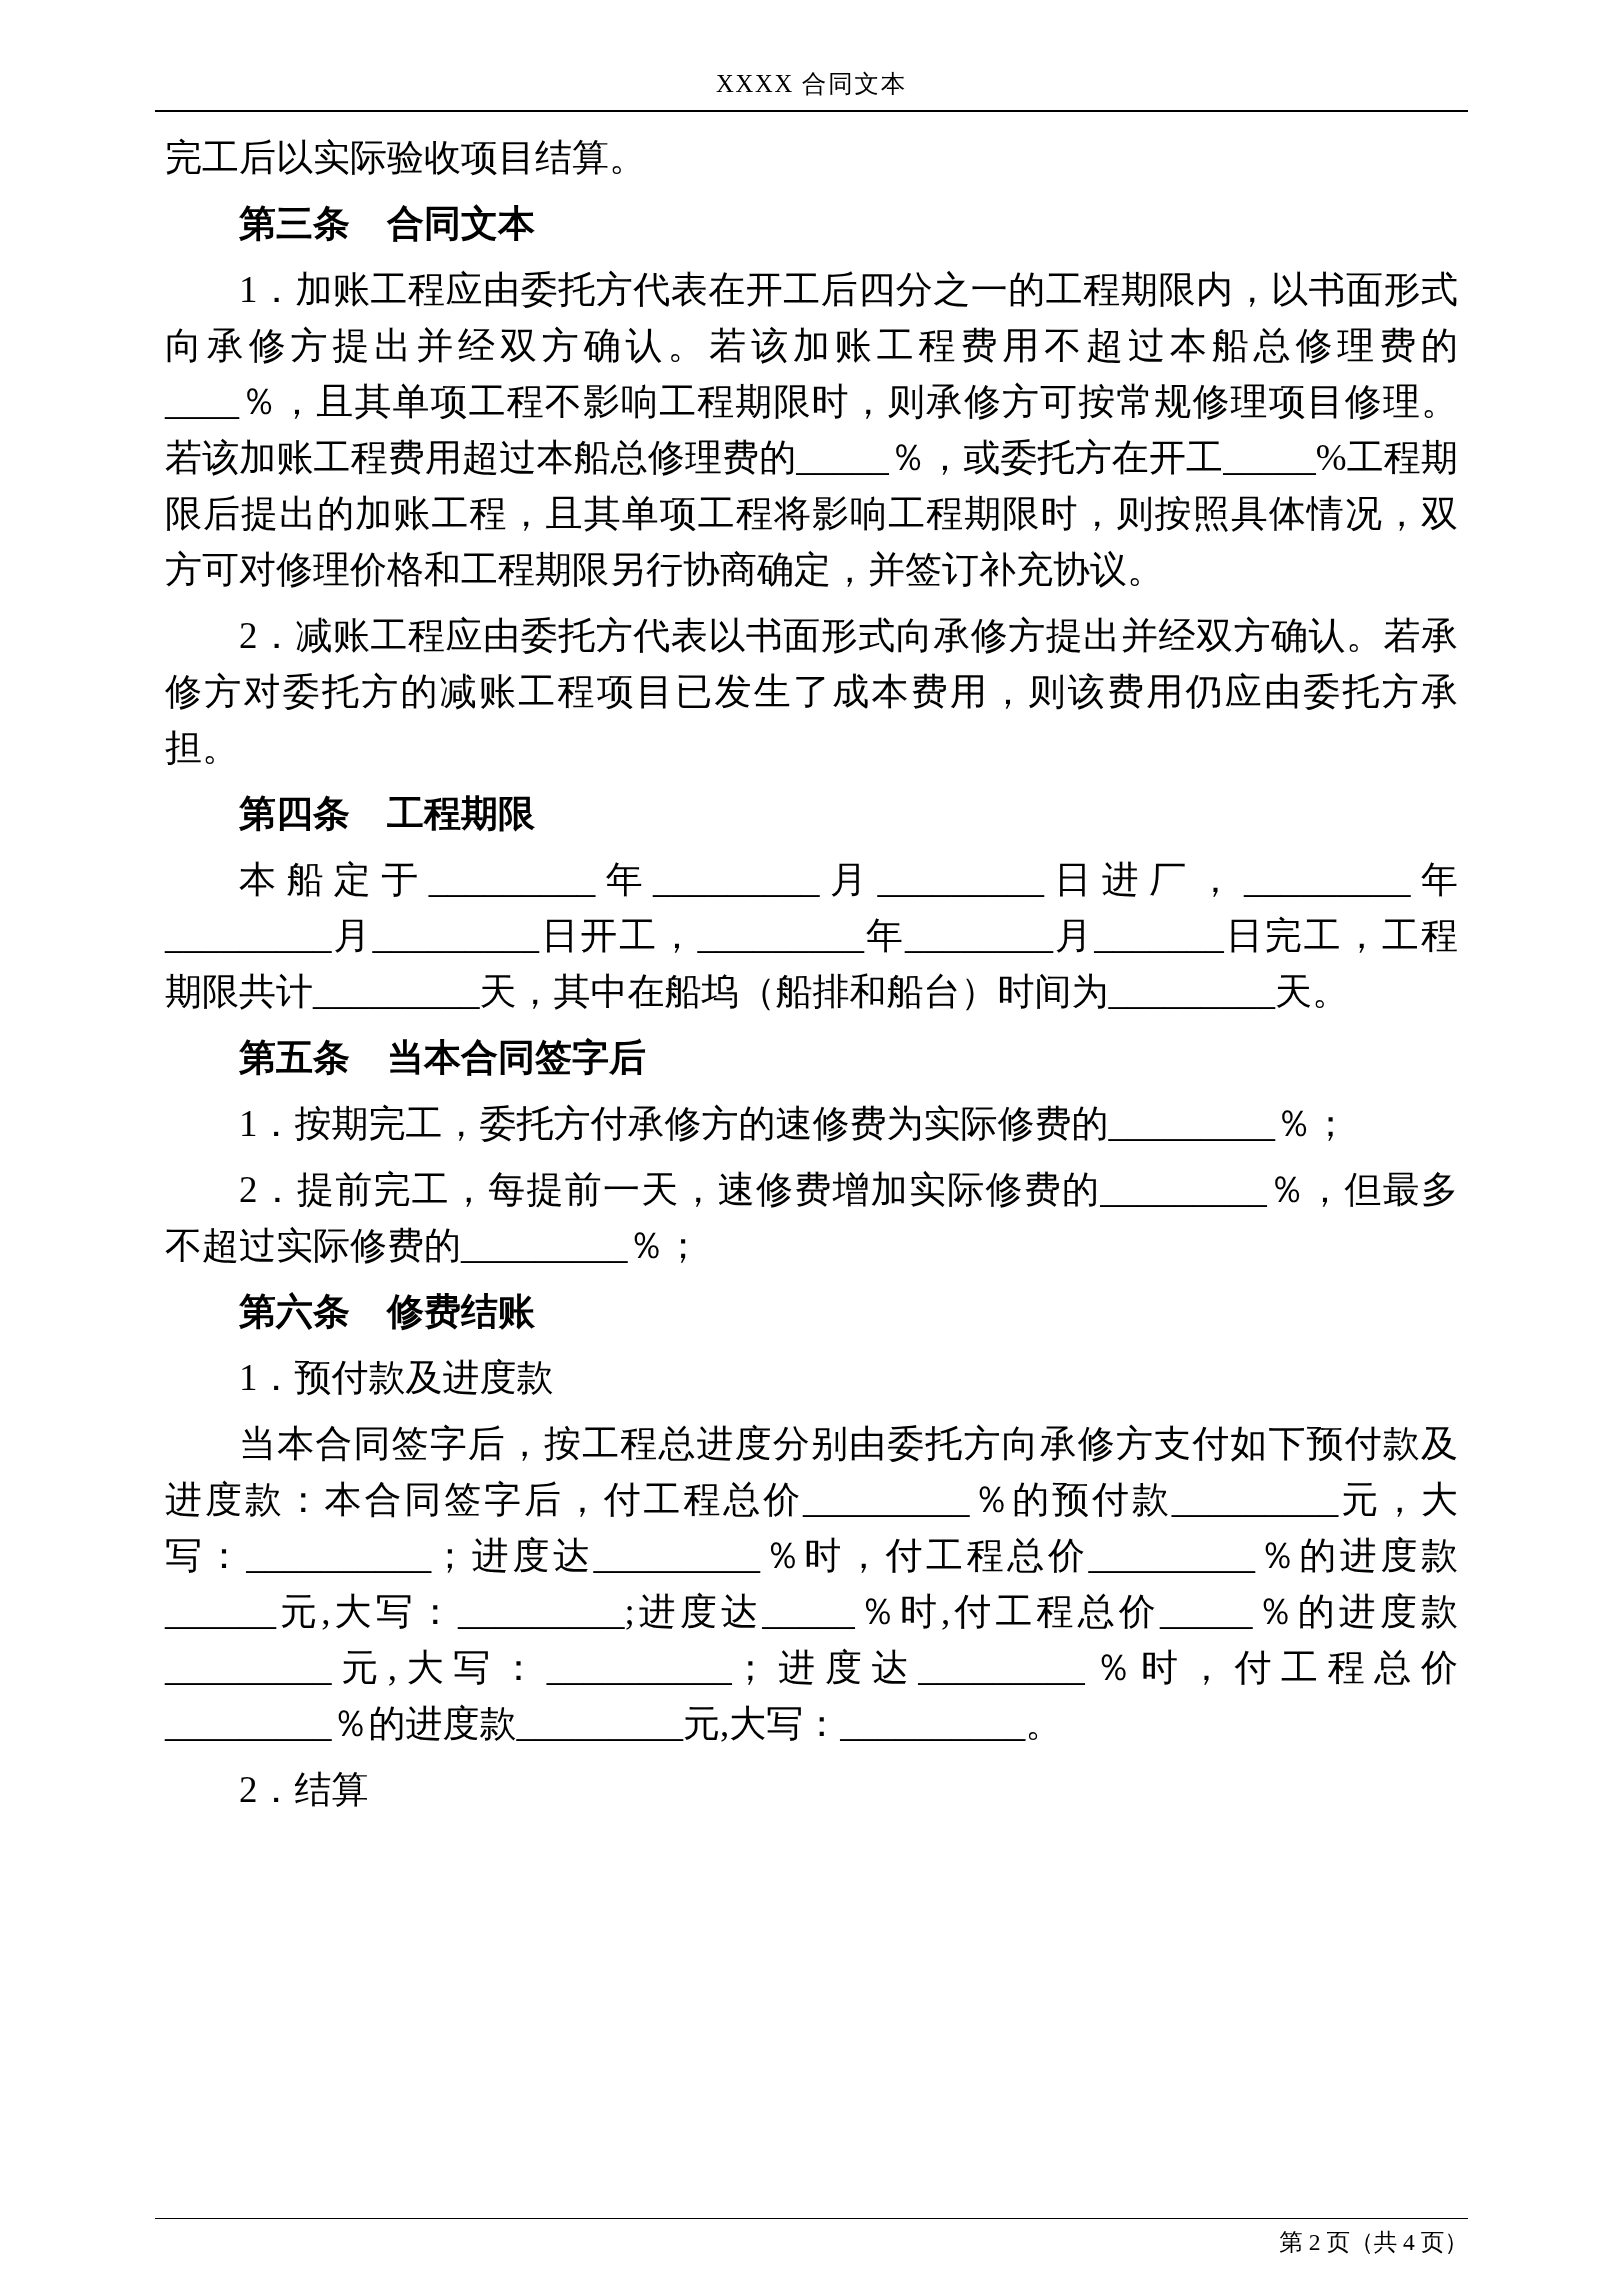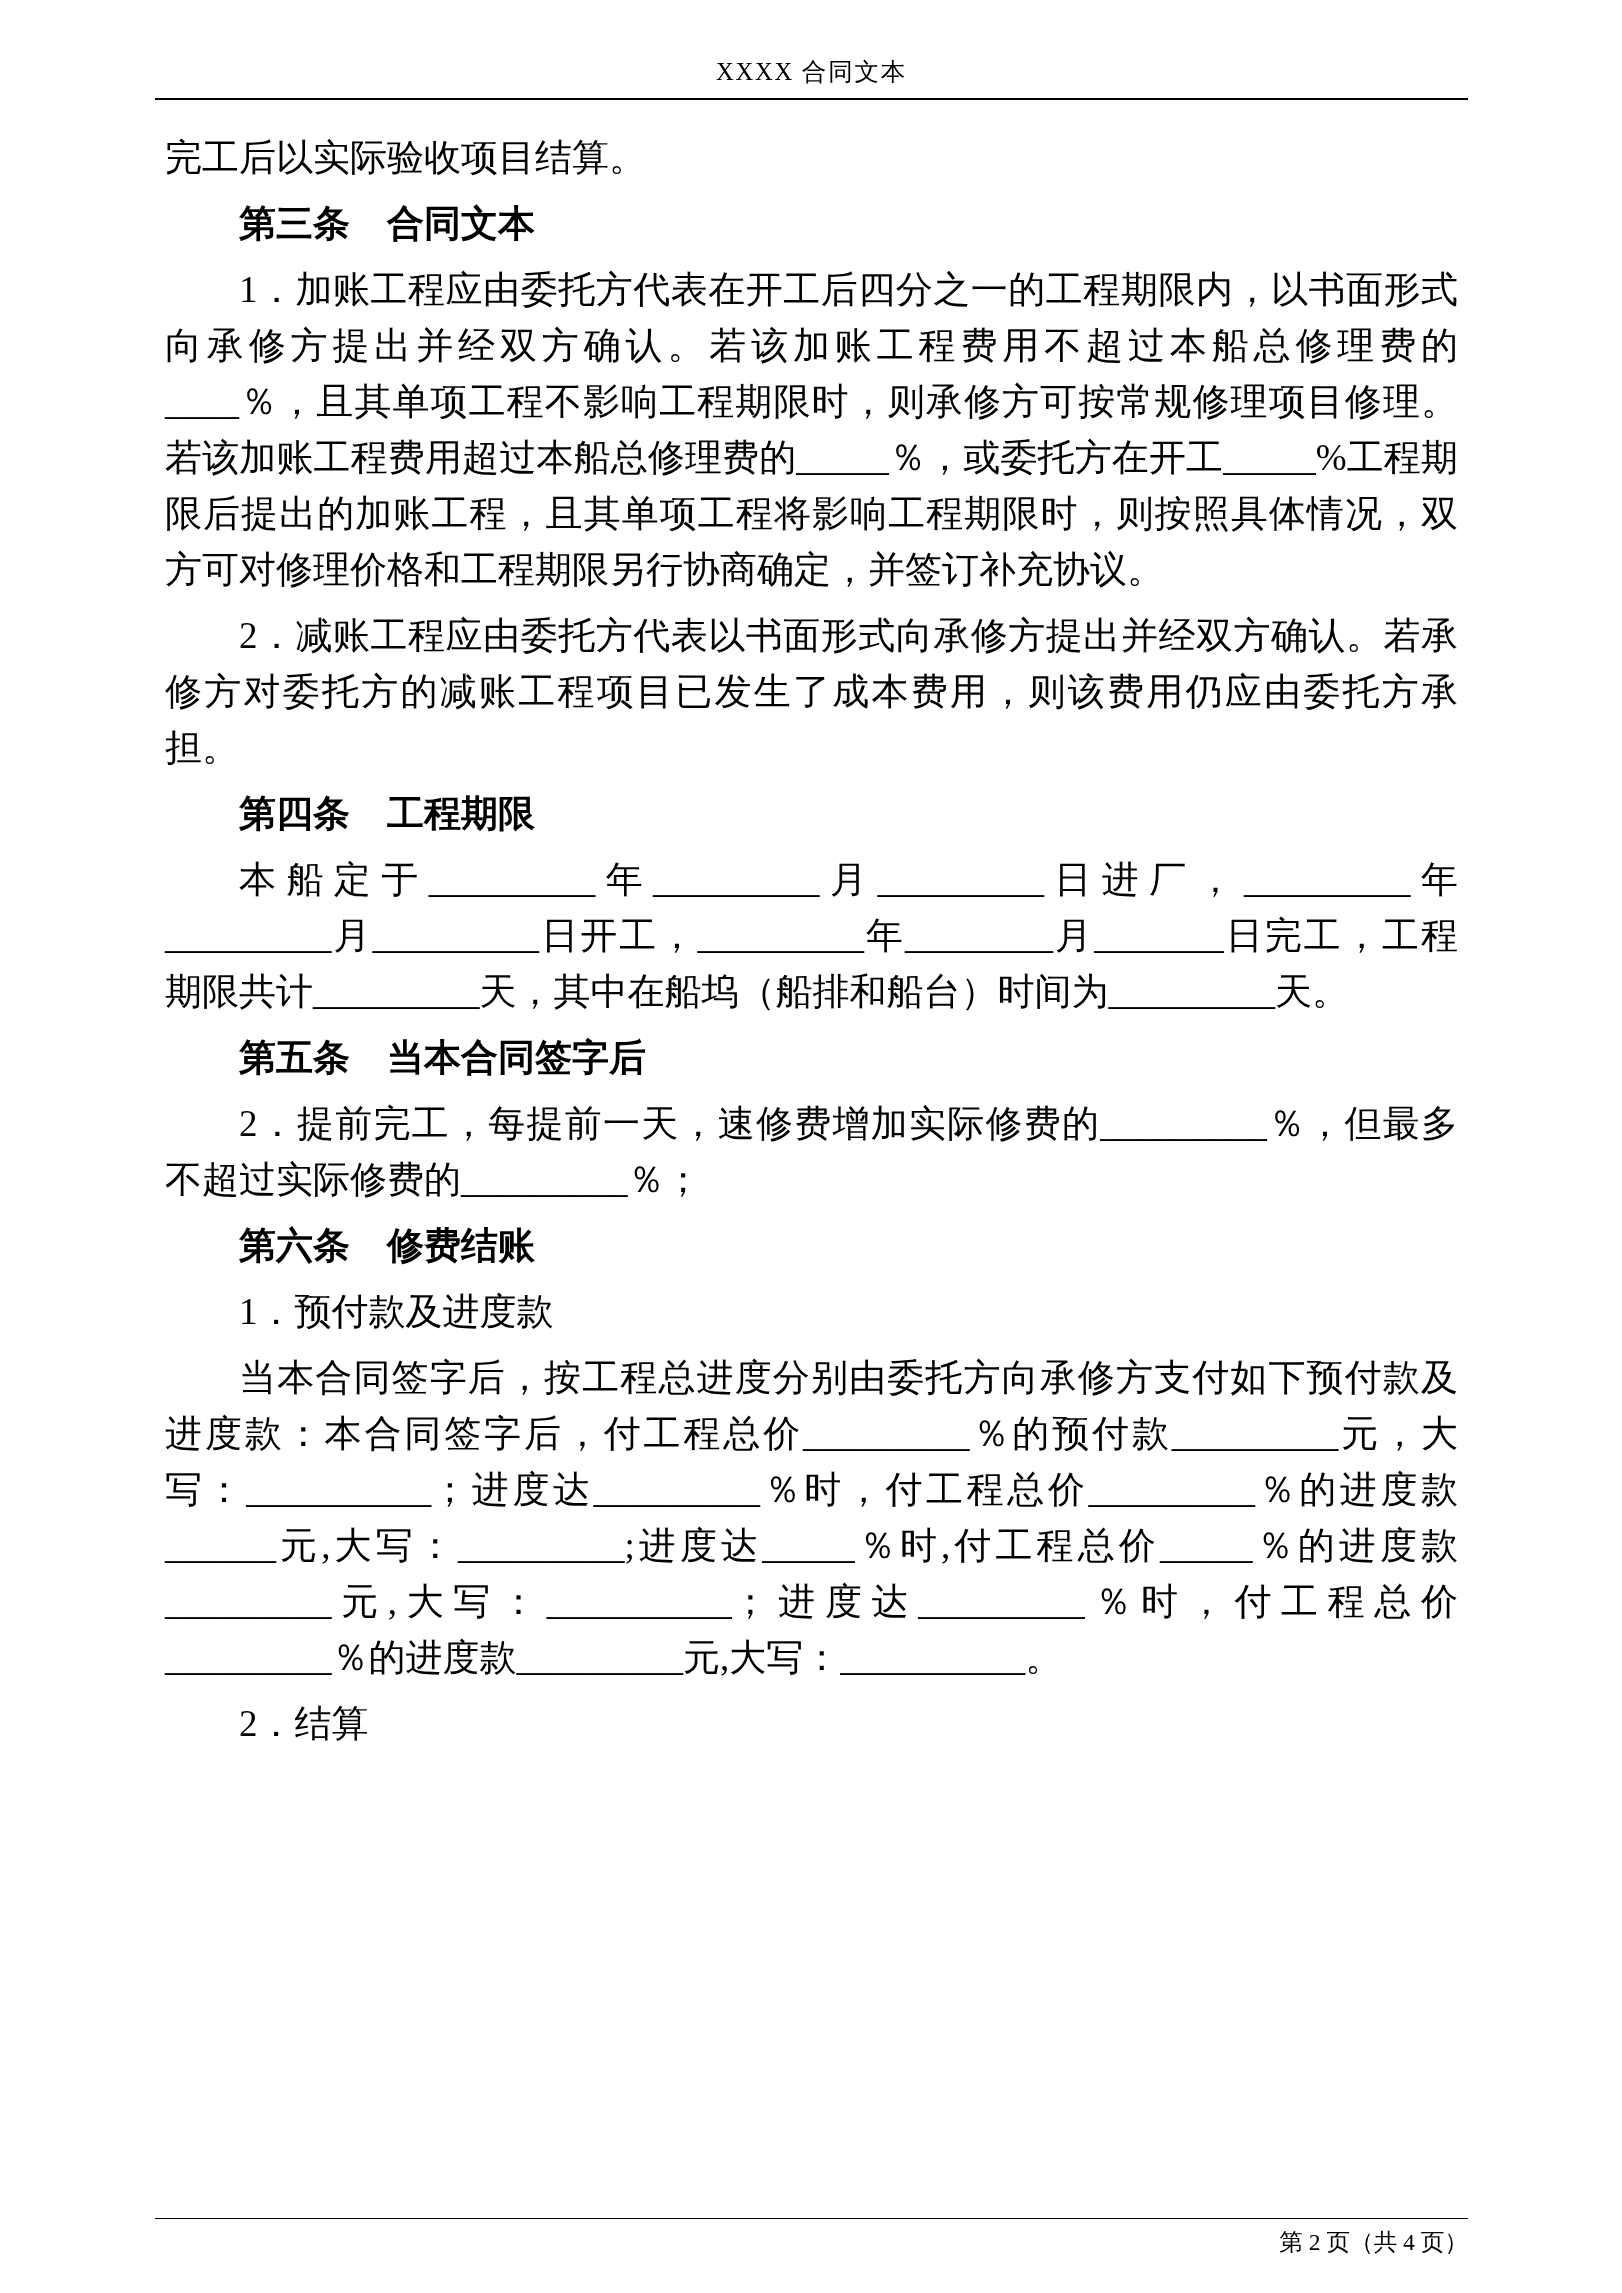--- a/index.html
+++ b/index.html
@@ -9,21 +9,21 @@
     width: 1623px;
     height: 2294px;
     margin: 0 auto;
     background: #ffffff;
     color: #000000;
     font-family: "Liberation Serif", "DejaVu Serif", serif;
     overflow: hidden;
   }
   .header {
     position: absolute;
-    top: 0;
+    top: 12px;
     left: 155px;
     right: 155px;
   }
   .header-title {
     padding-top: 55px;
     text-align: center;
     font-size: 24.5px;
     letter-spacing: 1.8px;
   }
   .header-rule {
@@ -72,20 +72,21 @@
   </header>
 
   <main class="main">
     <p class="p-cont">完工后以实际验收项目结算。</p>
     <p class="p-head">第三条　合同文本</p>
     <p class="p-body">1．加账工程应由委托方代表在开工后四分之一的工程期限内，以书面形式向承修方提出并经双方确认。若该加账工程费用不超过本船总修理费的____％，且其单项工程不影响工程期限时，则承修方可按常规修理项目修理。若该加账工程费用超过本船总修理费的_____％，或委托方在开工_____%工程期限后提出的加账工程，且其单项工程将影响工程期限时，则按照具体情况，双方可对修理价格和工程期限另行协商确定，并签订补充协议。</p>
     <p class="p-body">2．减账工程应由委托方代表以书面形式向承修方提出并经双方确认。若承修方对委托方的减账工程项目已发生了成本费用，则该费用仍应由委托方承担。</p>
     <p class="p-head">第四条　工程期限</p>
     <p class="p-body">本船定于_________年_________月_________日进厂，_________年_________月_________日开工，_________年________月_______日完工，工程期限共计_________天，其中在船坞（船排和船台）时间为_________天。</p>
     <p class="p-head">第五条　当本合同签字后</p>
+    <p class="p-body">1．按期完工，委托方付承修方的速修费为实际修费的_________％；</p>
     <p class="p-body">2．提前完工，每提前一天，速修费增加实际修费的_________％，但最多不超过实际修费的_________％；</p>
     <p class="p-head">第六条　修费结账</p>
     <p class="p-body">1．预付款及进度款</p>
     <p class="p-body">当本合同签字后，按工程总进度分别由委托方向承修方支付如下预付款及进度款：本合同签字后，付工程总价_________％的预付款_________元，大写：__________；进度达_________％时，付工程总价_________％的进度款______元,大写：_________;进度达_____％时,付工程总价_____％的进度款_________元,大写：__________；进度达_________％时，付工程总价_________％的进度款_________元,大写：__________。</p>
     <p class="p-body">2．结算</p>
   </main>
 
   <footer class="footer">
     <div class="footer-rule"></div>
     <div class="footer-text">第 2 页（共 4 页）</div>

